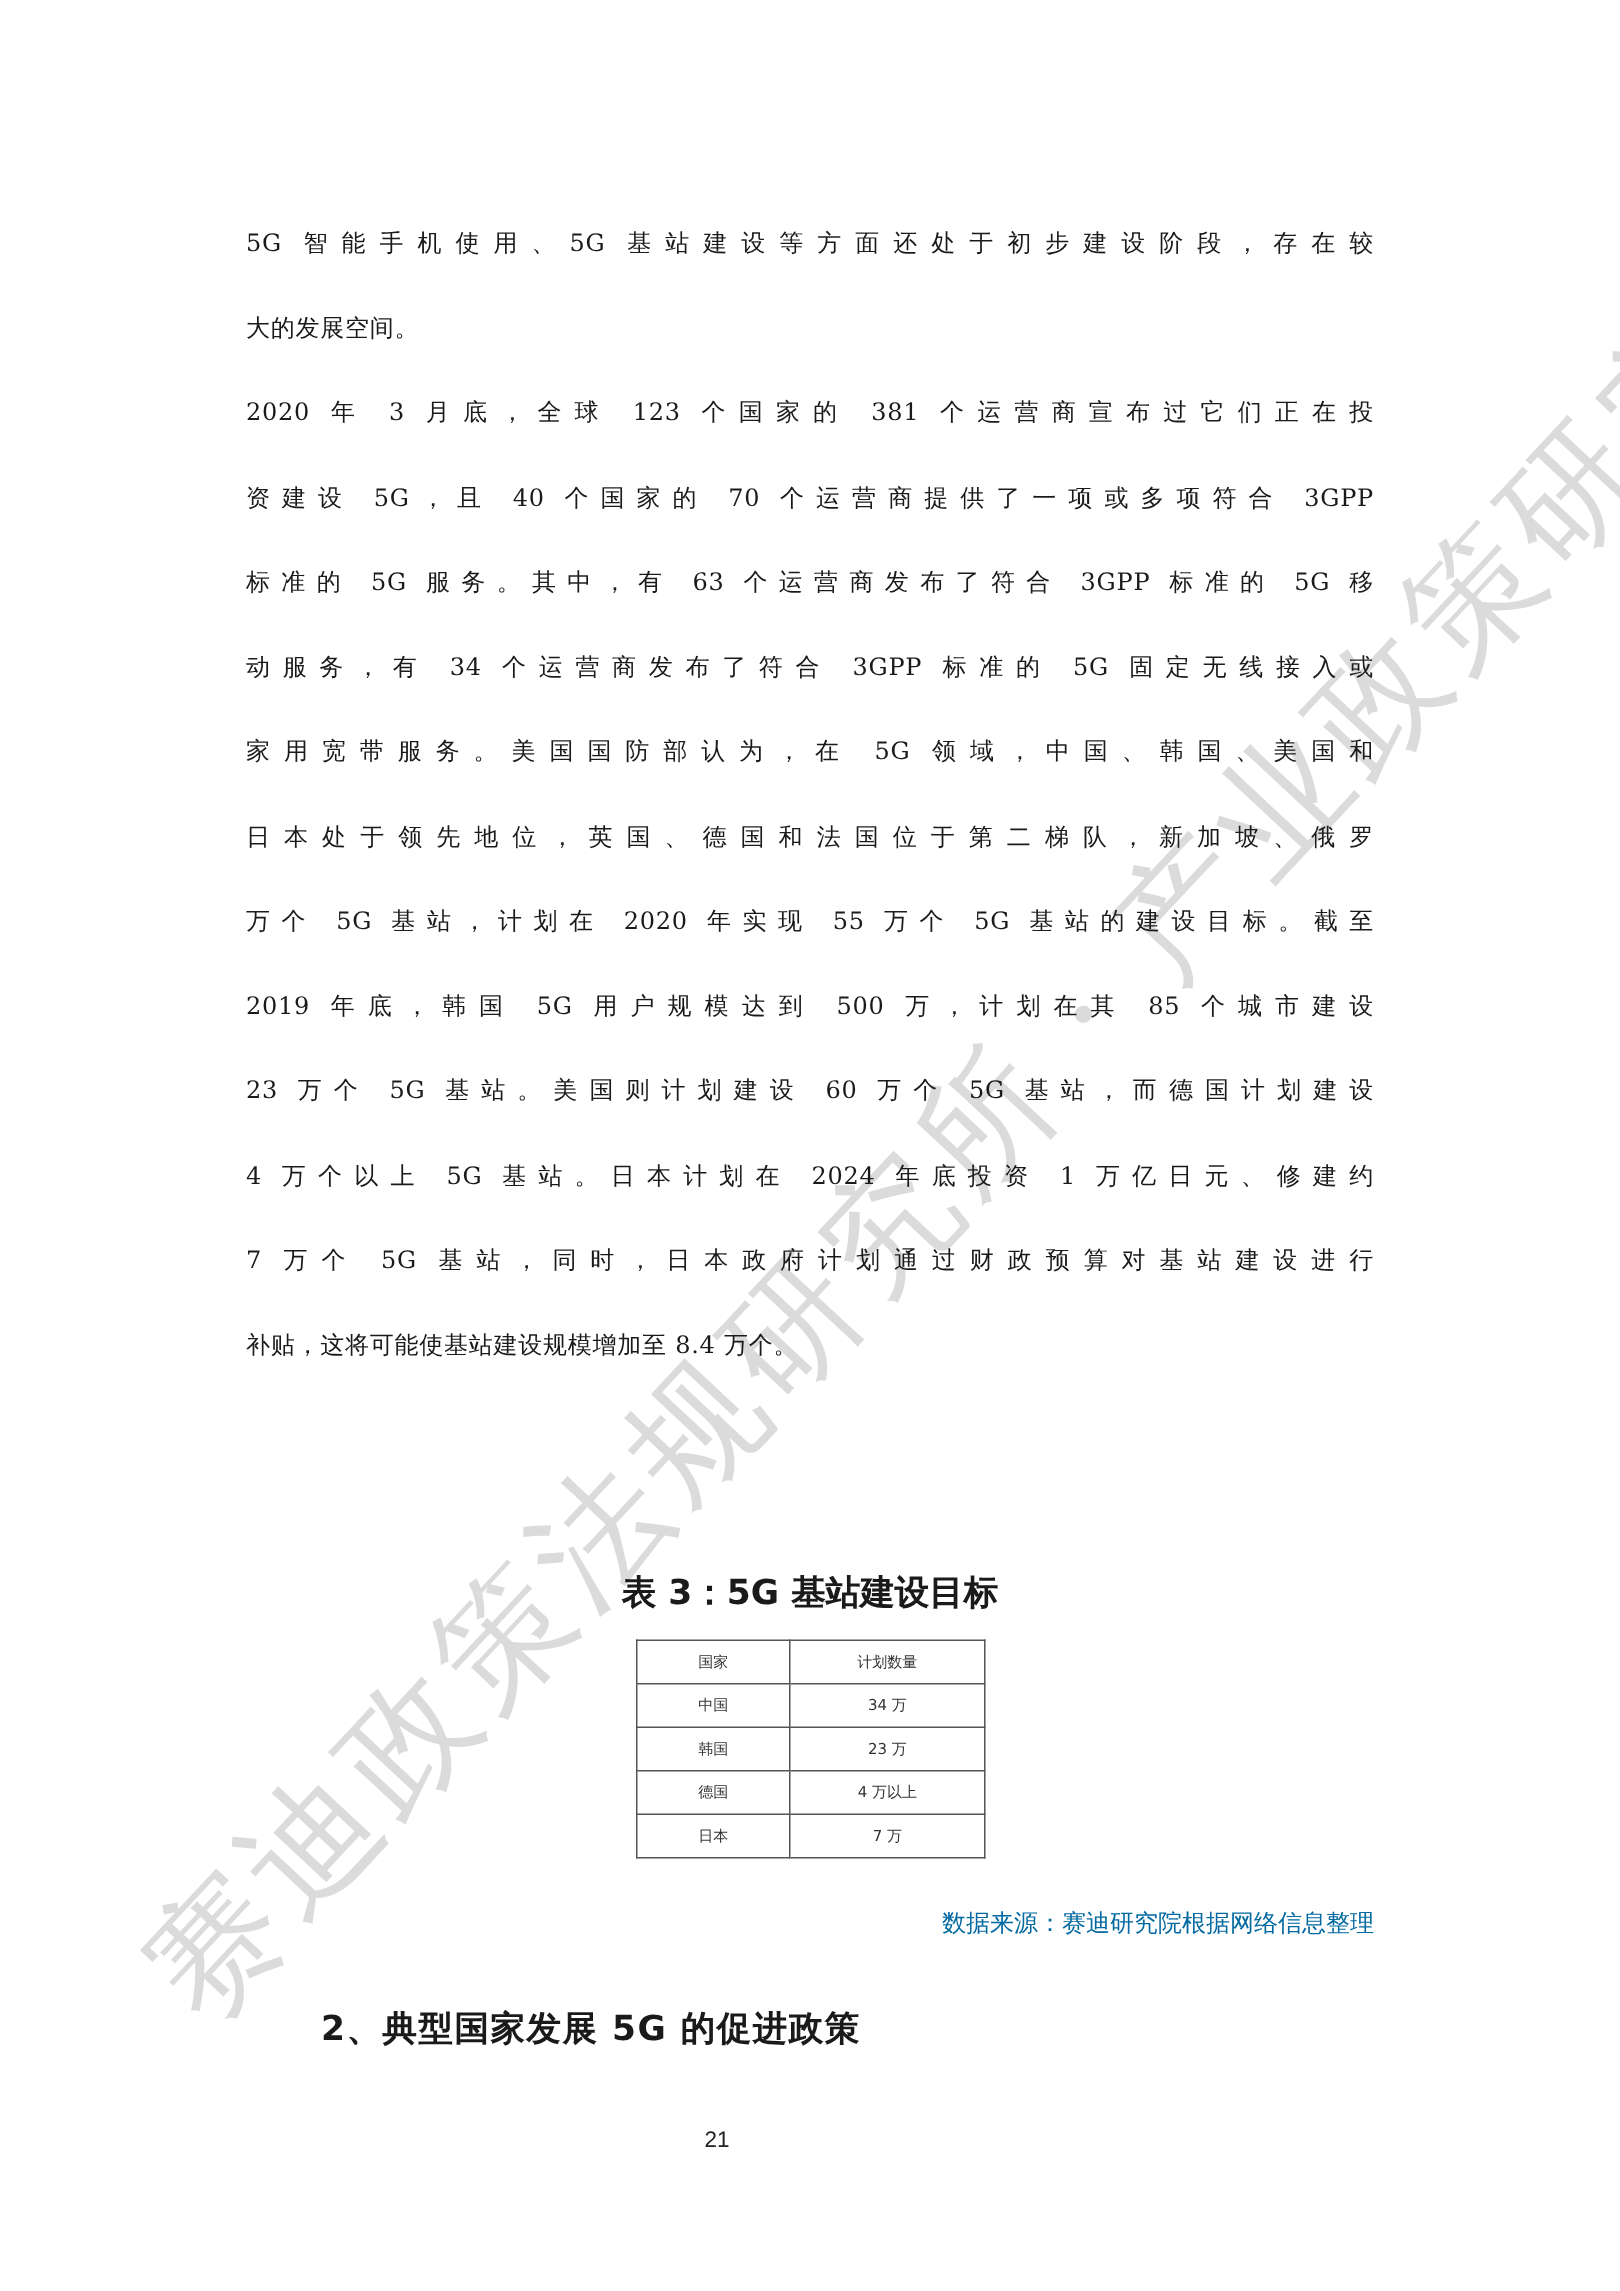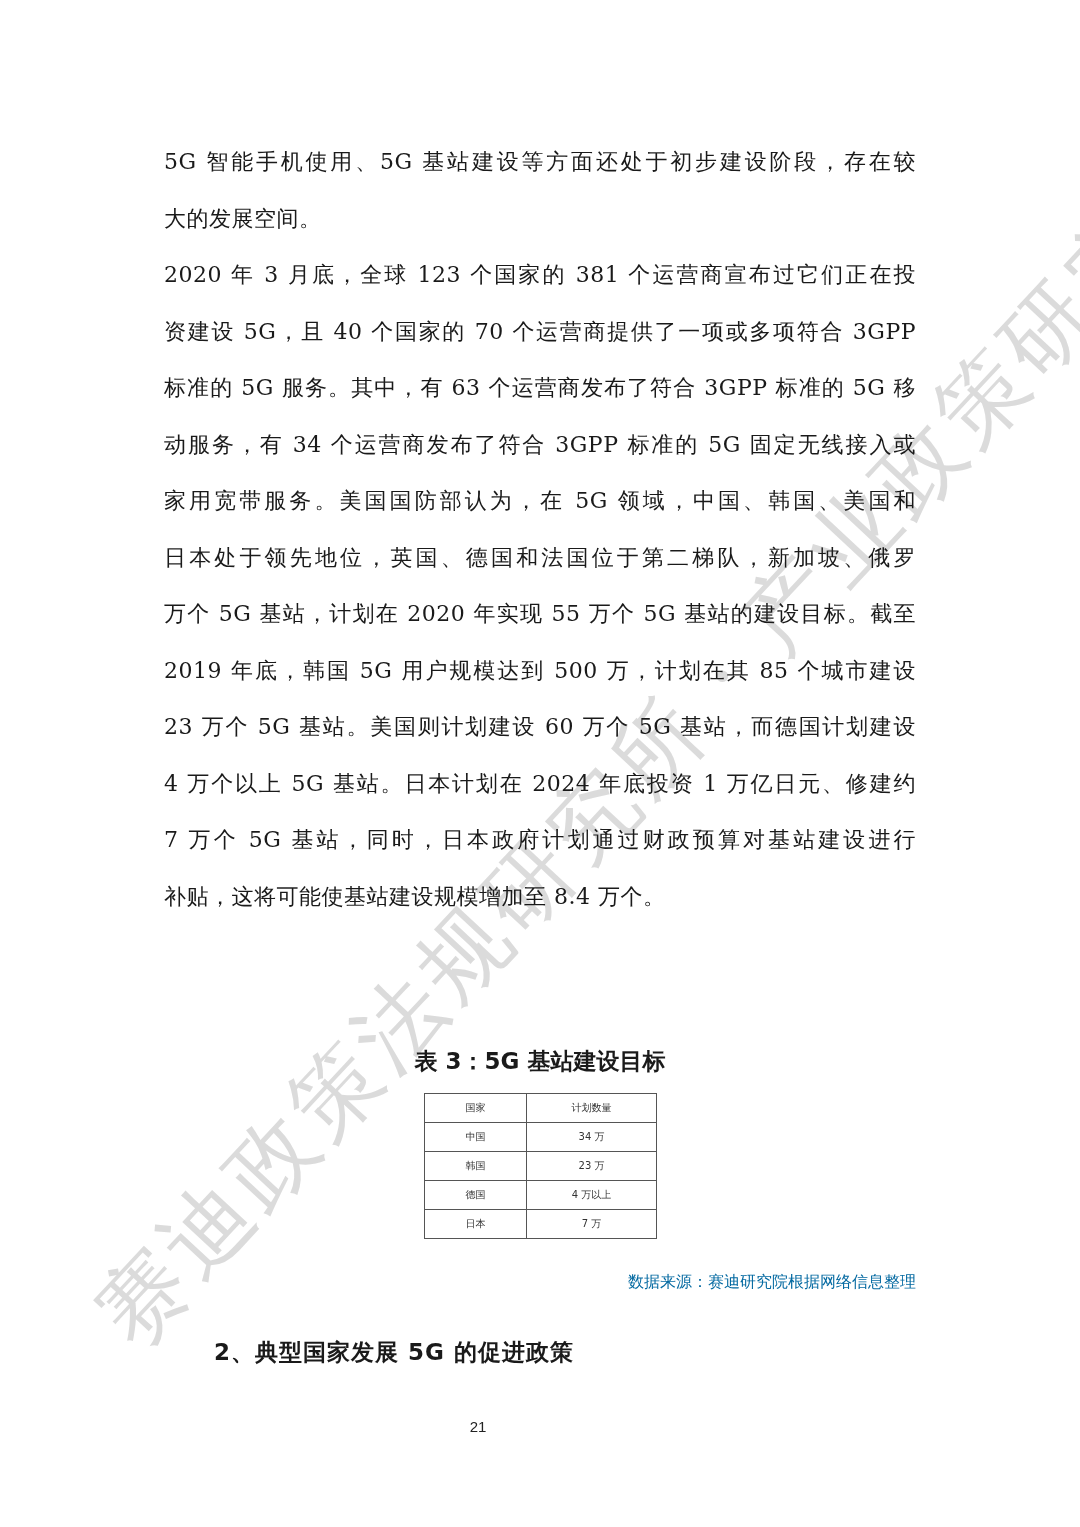--- a/index.html
+++ b/index.html
@@ -40,21 +40,21 @@
     .body-text {
       position: absolute;
       left: 164px;
       top: 134px;
       width: 752px;
       z-index: 2;
     }
     .para-line {
       height: 56.5px;
       line-height: 56.5px;
-      font-size: 22px;
+      font-size: 16px;
       white-space: nowrap;
       text-align: justify;
       text-align-last: justify;
       letter-spacing: 0.5px;
     }
     .para-line.last {
       text-align-last: left;
     }
     .para-line.indent {
       padding-left: 52px;

